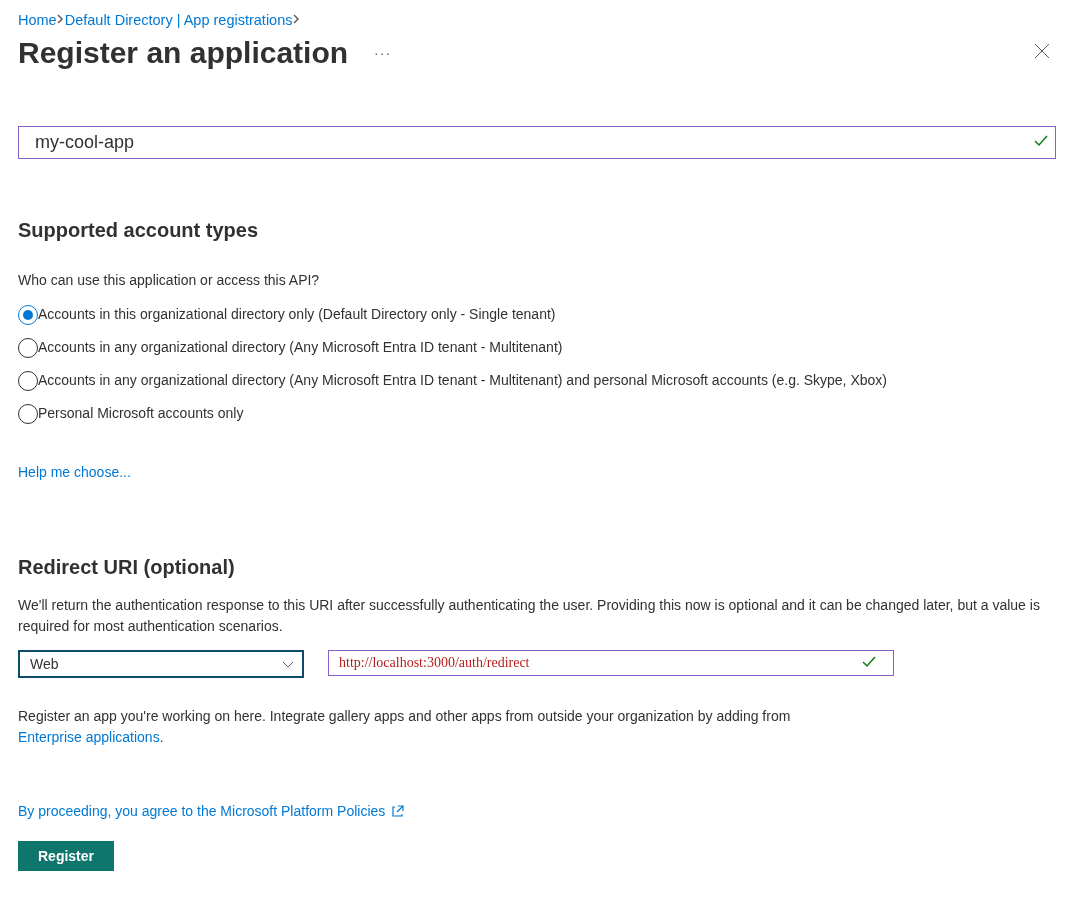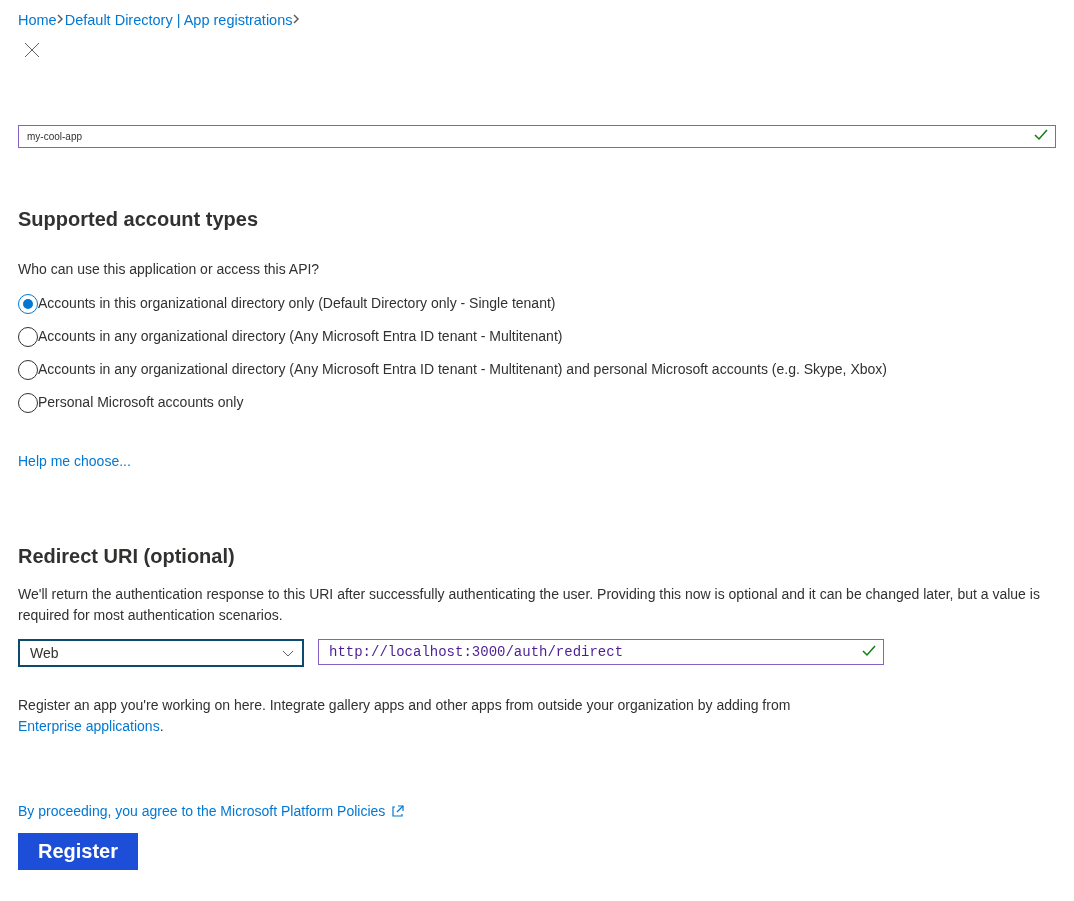--- a/index.html
+++ b/index.html
@@ -58,22 +58,22 @@
       font-size: 18px;
       color: #605e5c;
       cursor: pointer;
       padding: 6px;
       font-weight: 300;
     }
     
     .field-wrap { position: relative; }
     .text-input {
       width: 100%;
-      padding: 5px 32px 5px 8px;
-      font-size: 10px;
+      padding: 5px 32px 5px 16px;
+      font-size: 18px;
       border: 1px solid #8661c5;
       font-family: inherit;
       outline: none;
       color: #323130;
       background: #fff;
     }
     .check-ic {
       position: absolute;
       right: 8px;
       top: 50%;
@@ -156,23 +156,24 @@
       right: 8px;
       top: 50%;
       transform: translateY(-50%);
     }
     .uri-wrap { position: relative; width: 566px; }
     .uri-input {
       width: 100%;
       padding: 4px 30px 4px 10px;
       font-size: 14px;
       border: 1px solid #8661c5;
-      font-family: Liberation Mono, monospace;
+      font-family: Liberation Serif, serif;
       outline: none;
-      color: #4c1d95;
+      color: #b91c1c;
+      margin-left: 10px;
     }
     .footer-text {
       font-size: 14px;
       color: #323130;
       line-height: 1.5;
     }
     .footer-text a { color: #0078d4; text-decoration: none; }
     
     .bottom-bar {
       position: absolute;
@@ -187,25 +188,25 @@
       color: #0078d4;
       font-size: 14px;
       text-decoration: none;
       cursor: pointer;
       display: inline-flex;
       align-items: center;
       gap: 6px;
     }
     .ext-ic { display:inline-flex; }
     .register-btn {
-      margin-top: 14px;
-      background: #1d4ed8;
+      margin-top: 22px;
+      background: #0f766e;
       color: #fff;
       border: none;
-      font-size: 20px;
+      font-size: 14px;
       font-weight: 600;
       padding: 7px 20px;
       cursor: pointer;
       font-family: inherit;
     }
   </style>
 </head>
 <body>
 
 <div class="content">
@@ -219,20 +220,24 @@
     </span>
     <a>Default Directory | App registrations</a>
     <span class="sep">
       <svg width="8" height="10" viewBox="0 0 8 10">
           <path d="M1 1 L5 5 L1 9" stroke="#605e5c" stroke-width="1.5" fill="none"></path>
         </svg>
     </span>
   </nav>
 
   <div class="header">
+    <div class="header-left">
+      <h1 class="page-title">Register an application</h1>
+      <span class="more-dots">···</span>
+    </div>
     <span class="close-x">
       <svg width="16" height="16" viewBox="0 0 16 16">
           <path d="M1 1 L15 15 M15 1 L1 15" stroke="#605e5c" stroke-width="1"></path>
         </svg>
     </span>
   </div>
 
   <div class="field-wrap">
     <input class="text-input" type="text" value="my-cool-app" style="">
     <span class="check-ic">

